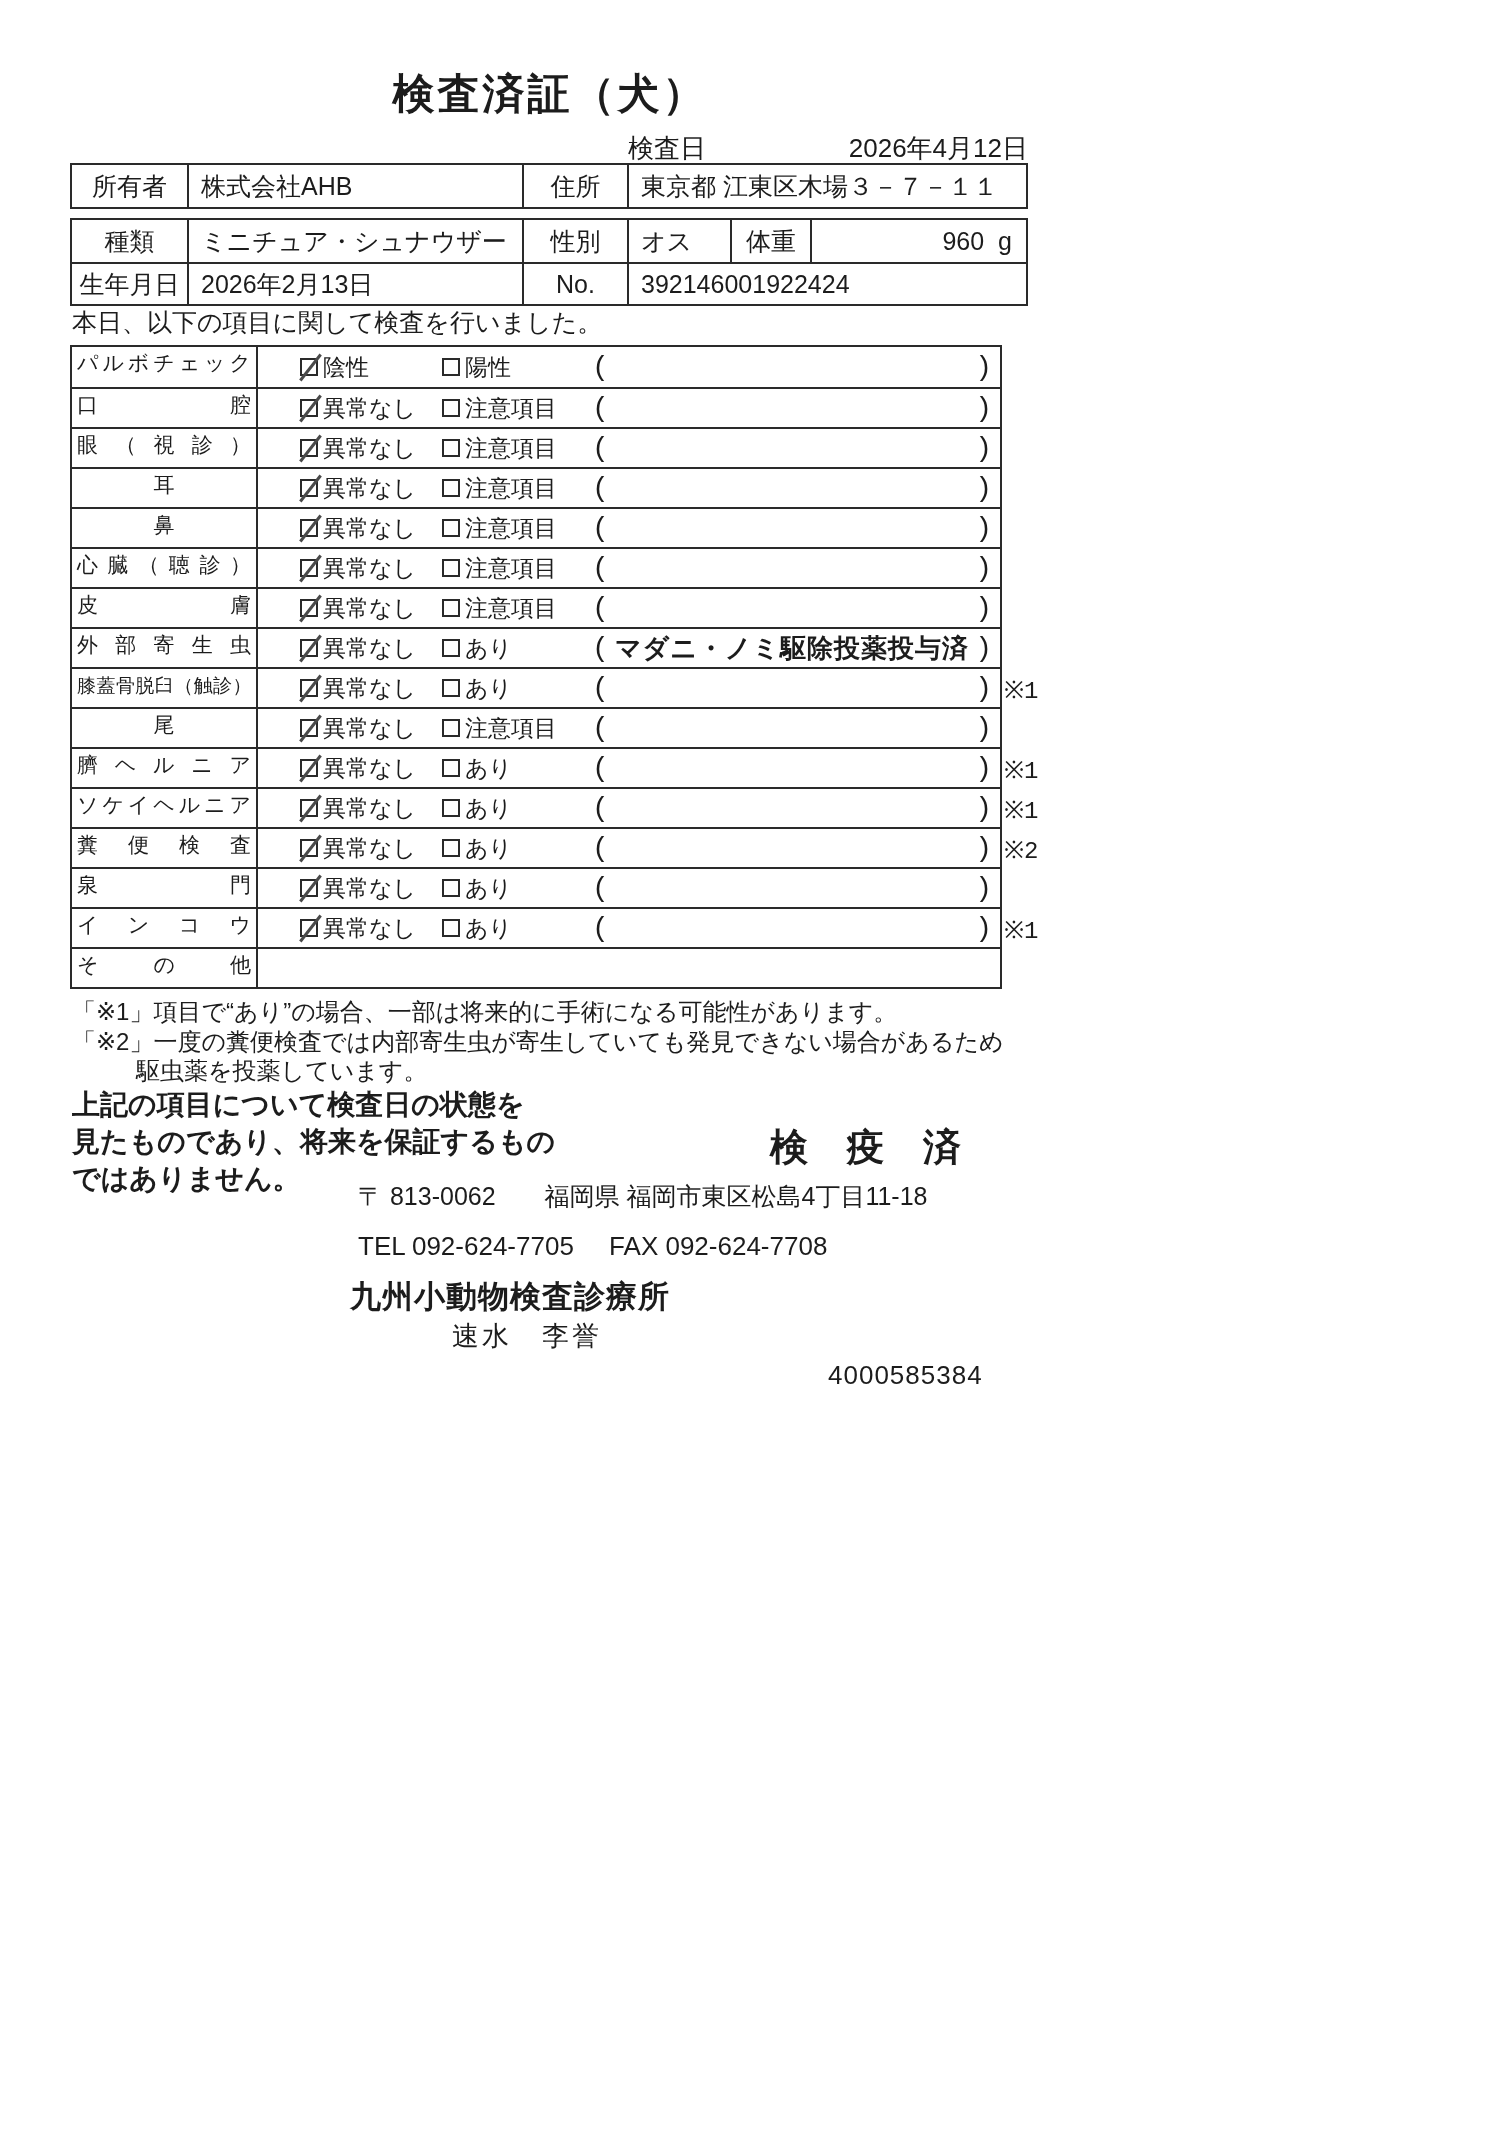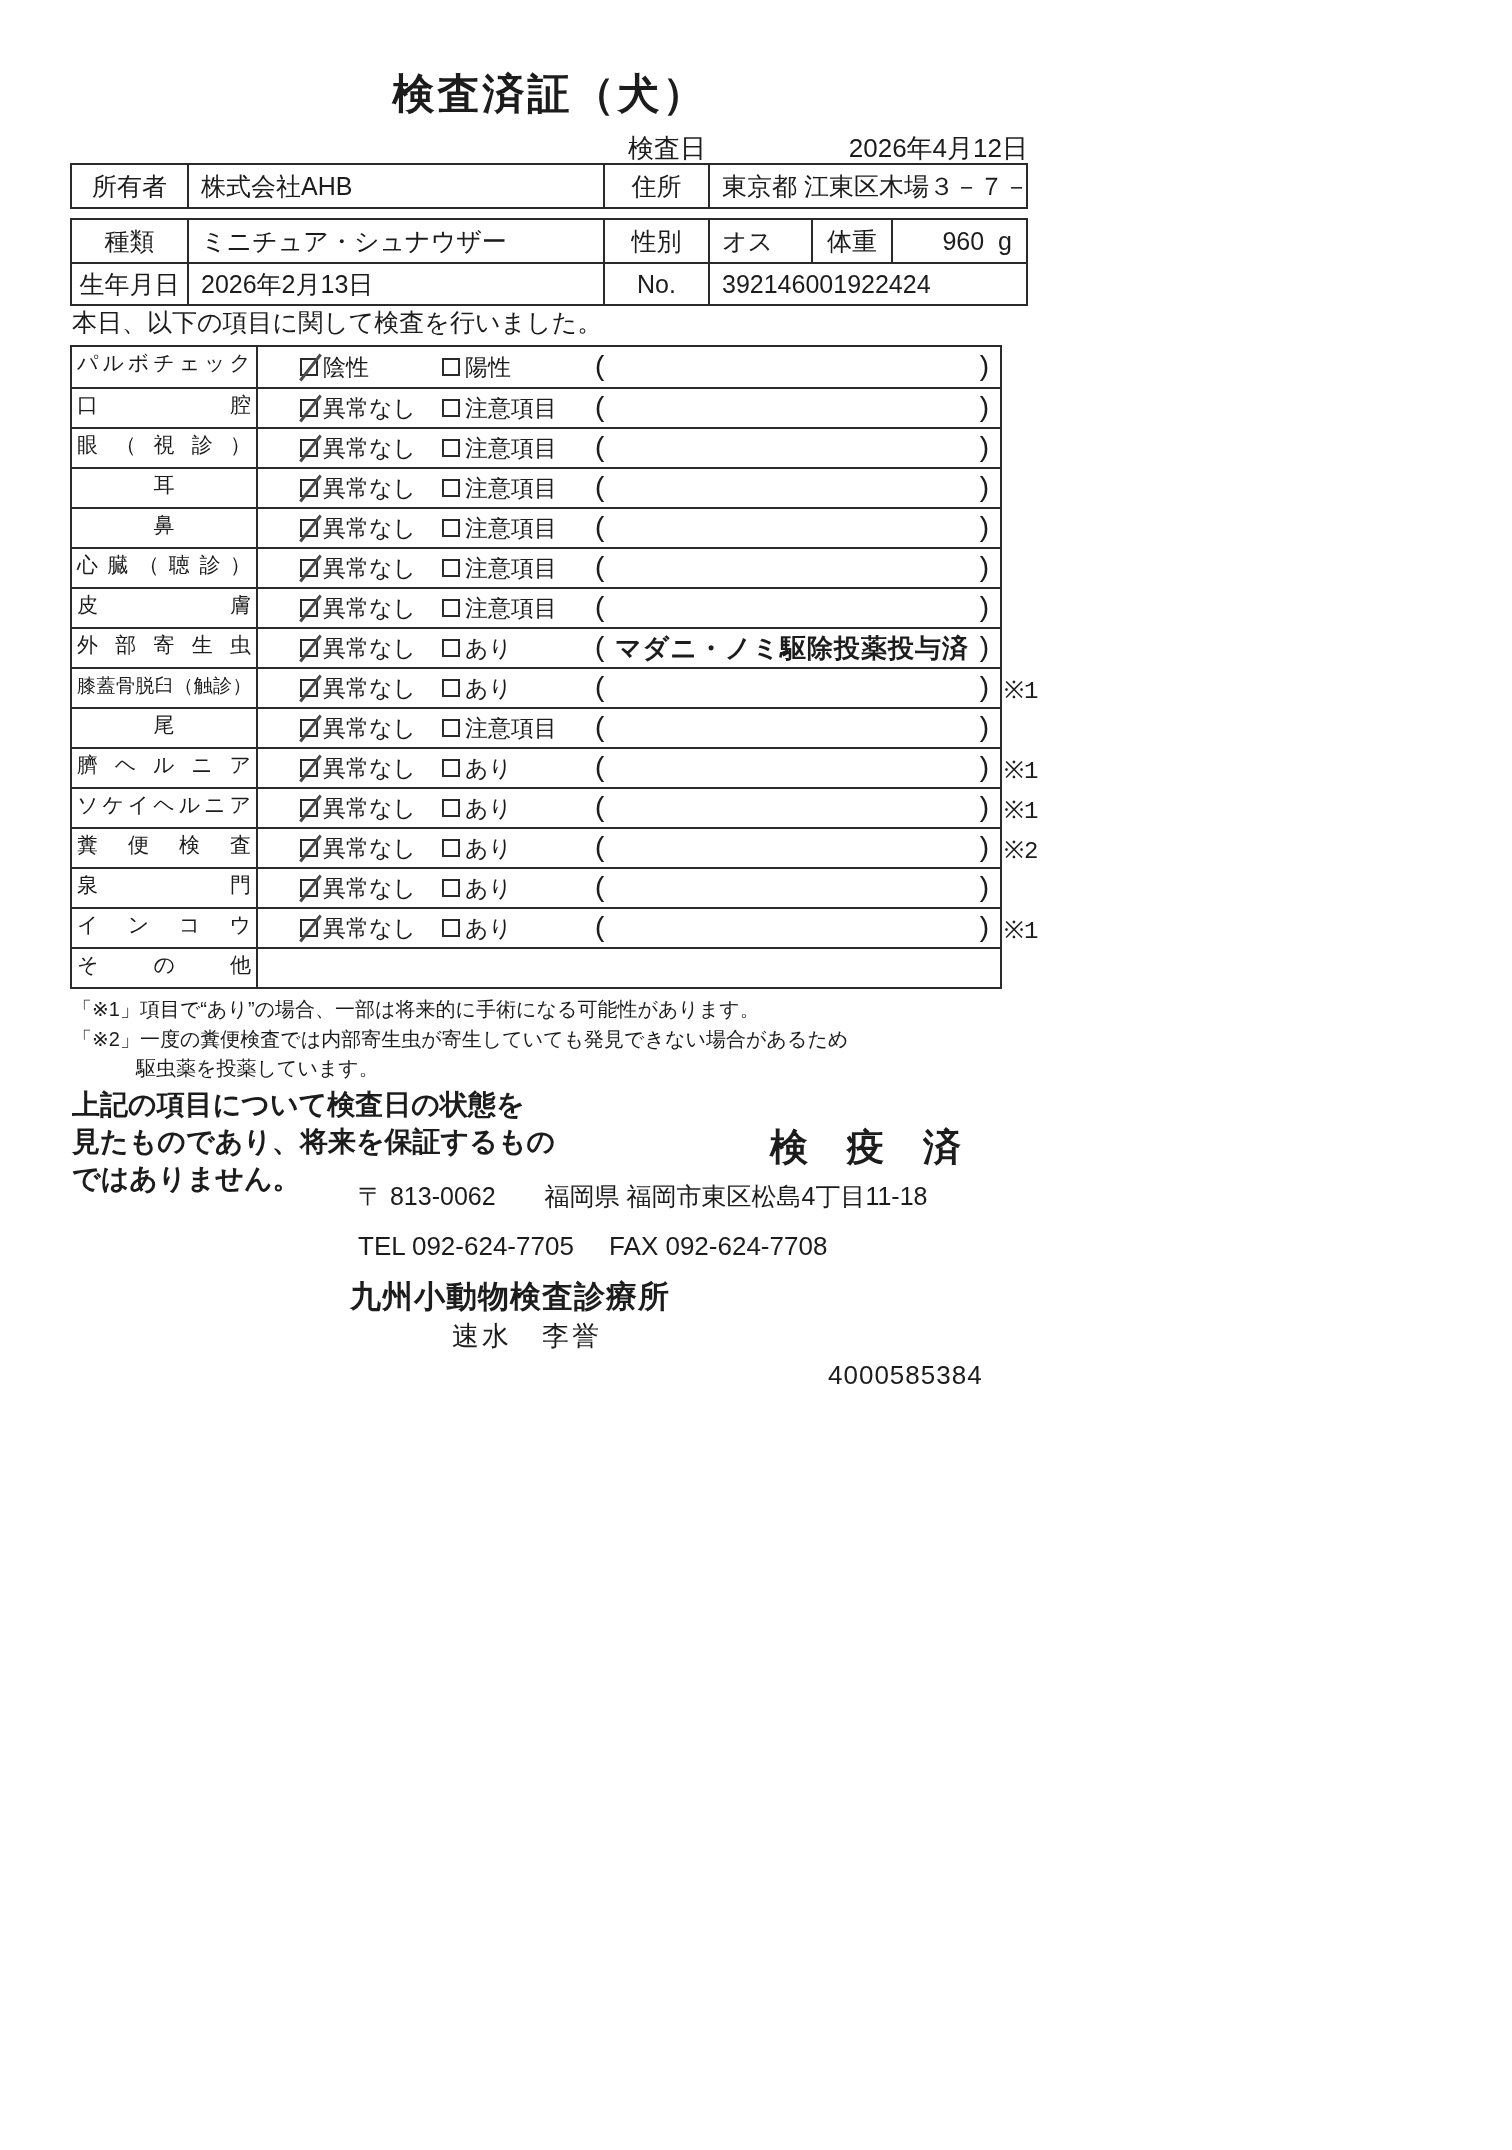--- a/index.html
+++ b/index.html
@@ -24,21 +24,21 @@
   .trow { display:flex; height:42px; }
   .trow + .trow { border-top:2px solid #2a2a2a; }
   .cell {
     display:flex; align-items:center; font-size:25px; overflow:hidden;
     border-left:2px solid #2a2a2a; white-space:nowrap;
   }
   .cell:first-child { border-left:none;border-radius:18px; }
   .lab { justify-content:center; }
   .val { padding-left:12px; }
   .w115 { width:115px; flex:none; }
-  .w360 { width:416px; flex:none; }
+  .w360 { width:335px; flex:none; }
   .w105 { width:105px; flex:none; }
   .w95  { width:103px;  flex:none; }
   .w80  { width:80px;  flex:none; }
   .grow { flex:1; }
   .weight-val { justify-content:flex-end; padding-right:14px; }
   .weight-val .unit { margin-left:14px; }
 
   .intro { position:absolute; left:72px; top:306px; font-size:25px; }
 
   .insp { position:absolute; left:70px; top:345px; width:932px; border:2px solid #2a2a2a; }
@@ -68,21 +68,21 @@
   .paren-close { margin-right:8px; }
   .pcontent {
     flex:1; text-align:center; font-size:26px; font-weight:bold;
     letter-spacing:1px; white-space:nowrap; overflow:hidden;
   }
   .rnote {
     position:absolute; right:-52px; top:50%; transform:translateY(-50%);
     font-size:24px; width:48px; white-space:nowrap;
   }
 
-  .fn { position:absolute; font-size:20px; white-space:nowrap; }
+  .fn { position:absolute; font-size:24px; white-space:nowrap; }
   .fn-1 { left:72px;  top:996px; }
   .fn-2 { left:72px;  top:1026px; }
   .fn-3 { left:136px; top:1055px; }
 
   .statement { position:absolute; left:72px; top:1086px; font-size:28px; font-weight:bold; line-height:37px; }
   .stamp { position:absolute; left:770px; top:1122px; font-size:38px; font-weight:bold; letter-spacing:14px; }
 
   .addr { position:absolute; left:358px; top:1180px; font-size:25px; white-space:nowrap; }
   .addr .addr-text { margin-left:42px; }
   .tel { position:absolute; left:358px; top:1231px; font-size:26px; white-space:nowrap; }

